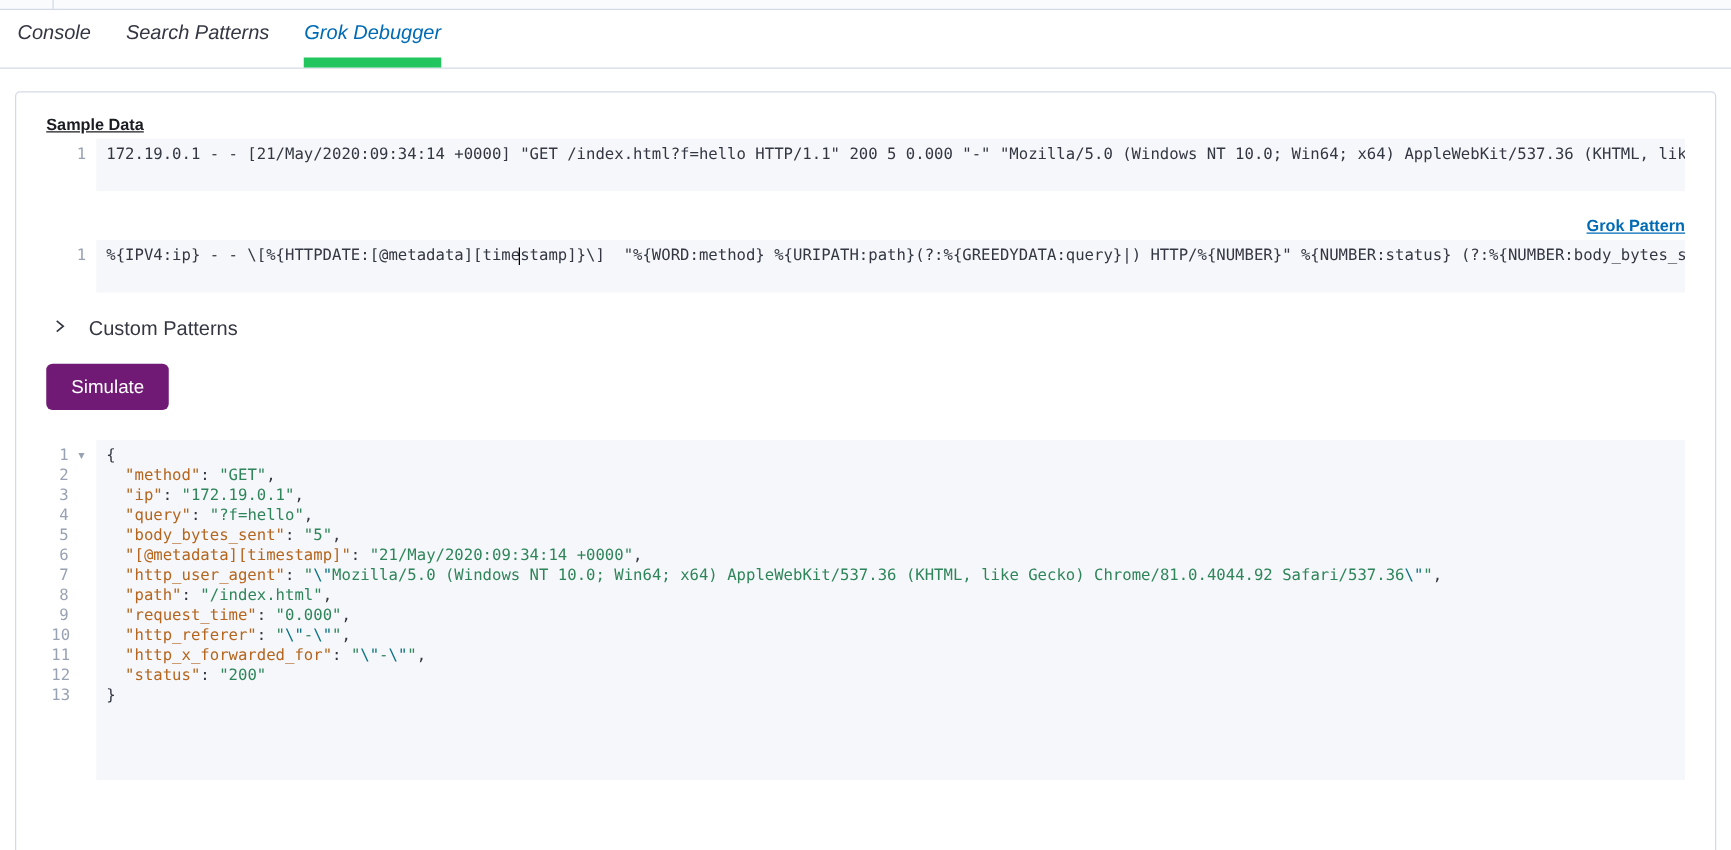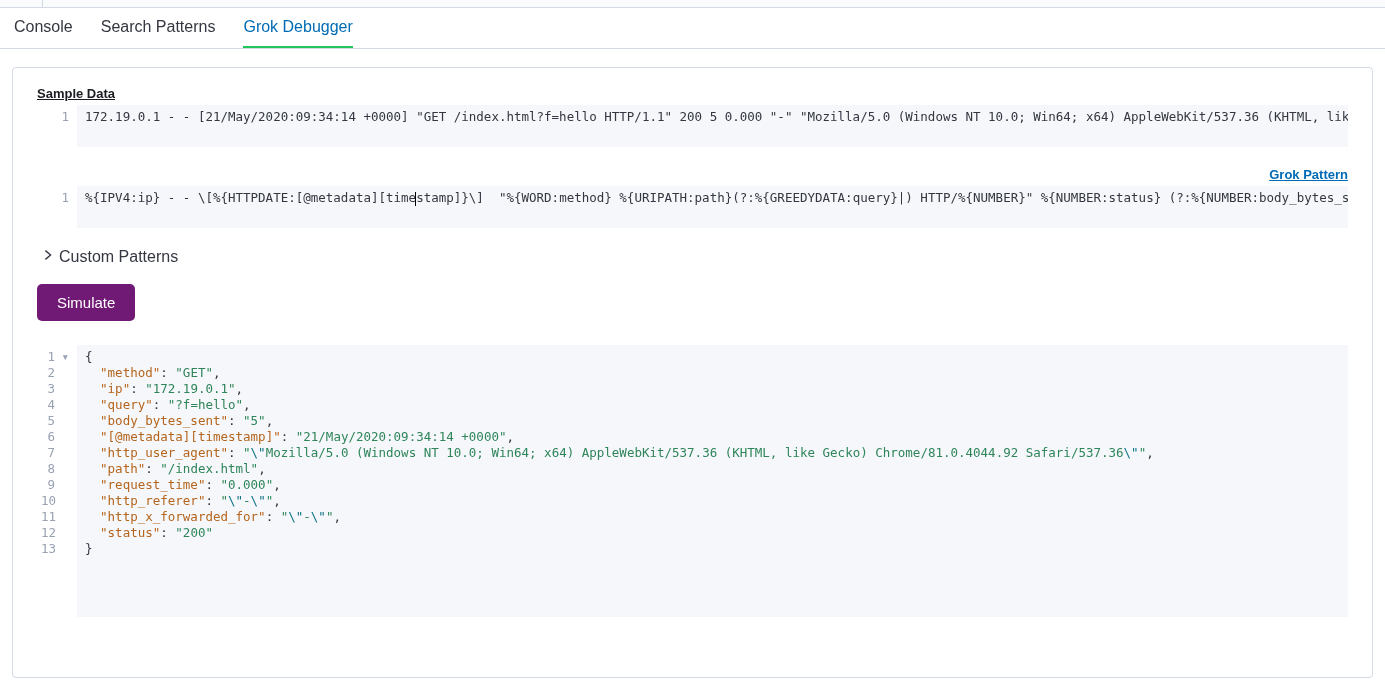--- a/index.html
+++ b/index.html
@@ -1,29 +1,29 @@
 <!DOCTYPE html>
 <html><head>
 <meta charset="utf-8">
 <style>
 * { box-sizing: border-box; margin: 0; padding: 0; }
 body { font-family: -apple-system, BlinkMacSystemFont, "Segoe UI", Helvetica, Arial, sans-serif; background: #fff; color: #343741; font-size: 14px; }
 .topbar { height: 8px; border-bottom: 1px solid #d3dae6; background: #fafbfd; position: relative; }
 .topbar::before { content:""; position:absolute; left:0; top:0; height:100%; width:42px; border-right:1px solid #d3dae6; }
-.tabs { display: flex; gap: 28px; padding: 10px 14px 0 14px; border-bottom: 1px solid #d3dae6; }
+.tabs { display: flex; gap: 28px; padding: 10px 14px 0 14px; border-bottom: 1px solid #d3dae6; font-style: italic; }
 .tab { font-size: 16px; padding-bottom: 10px; cursor: pointer; color: #343741; }
-.tab.active { color: #006bb4; border-bottom: 2px solid #22c55e; font-weight: 500; }
+.tab.active { color: #006bb4; border-bottom: 8px solid #22c55e; font-weight: 500; }
 .panel { margin: 18px 12px; border: 1px solid #d3dae6; border-radius: 4px; padding: 18px 24px 40px 24px; }
 .section-label { font-size: 13px; font-weight: 700; margin-bottom: 4px; color: #1a1c21; text-decoration: underline; }
 .section-label.blue { color: #006bb4; text-align: right; }
 .editor { border: none; background: transparent; margin-bottom: 20px; }
 .editor-body { display: flex; font-family: Menlo, Consolas, monospace; font-size: 12.5px; }
 .gutter { width: 40px; text-align: right; padding: 4px 8px 22px 4px; color: #98a2b3; user-select: none; background: #fff; line-height: 16px; }
 .code { flex: 1; background: #f5f7fa; padding: 4px 8px 22px 8px; white-space: pre; overflow-x: hidden; line-height: 16px; color: #343741; }
-.collapsible { display: flex; align-items: flex-end; gap: 4px; font-size: 16px; color: #343741; cursor: pointer; margin: 6px 0 18px 4px; }
+.collapsible { display: flex; align-items: flex-end; gap: 16px; font-size: 16px; color: #343741; cursor: pointer; margin: 6px 0 18px 4px; }
 .chevron { display: inline-block; }
 .chevron svg { width: 14px; height: 14px; }
 .simulate-btn { background: #701a75; color: #fff; border: none; border-radius: 5px; padding: 10px 20px; font-size: 15px; cursor: pointer; margin-bottom: 24px; }
 .json-editor .gutter { padding-bottom: 60px; }
 .json-editor .code { padding-bottom: 60px; }
 .tok-key { color: #b5651d; }
 .tok-str { color: #2f855a; }
 .tok-punc { color: #343741; }
 .tok-esc { color: #0b7285; }
 .fold { color: #98a2b3; margin-left: 2px; display:inline-block; width:10px; }

